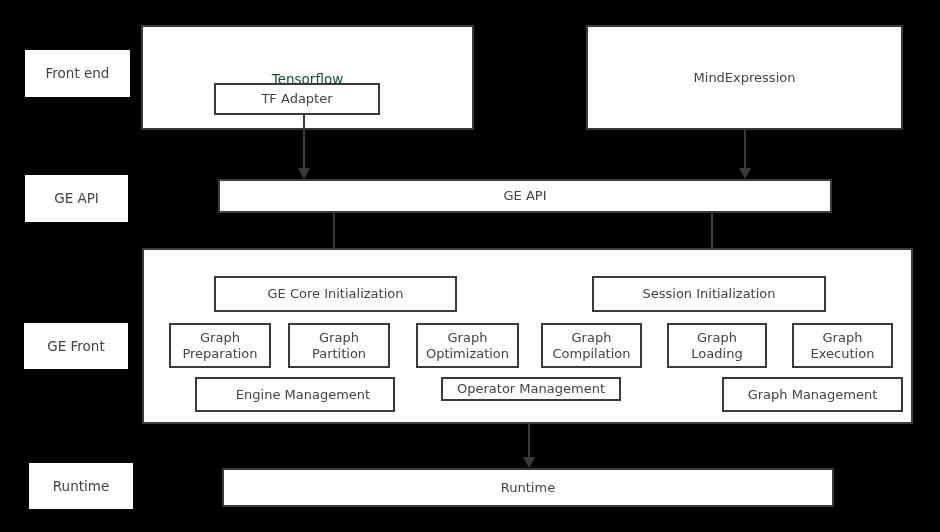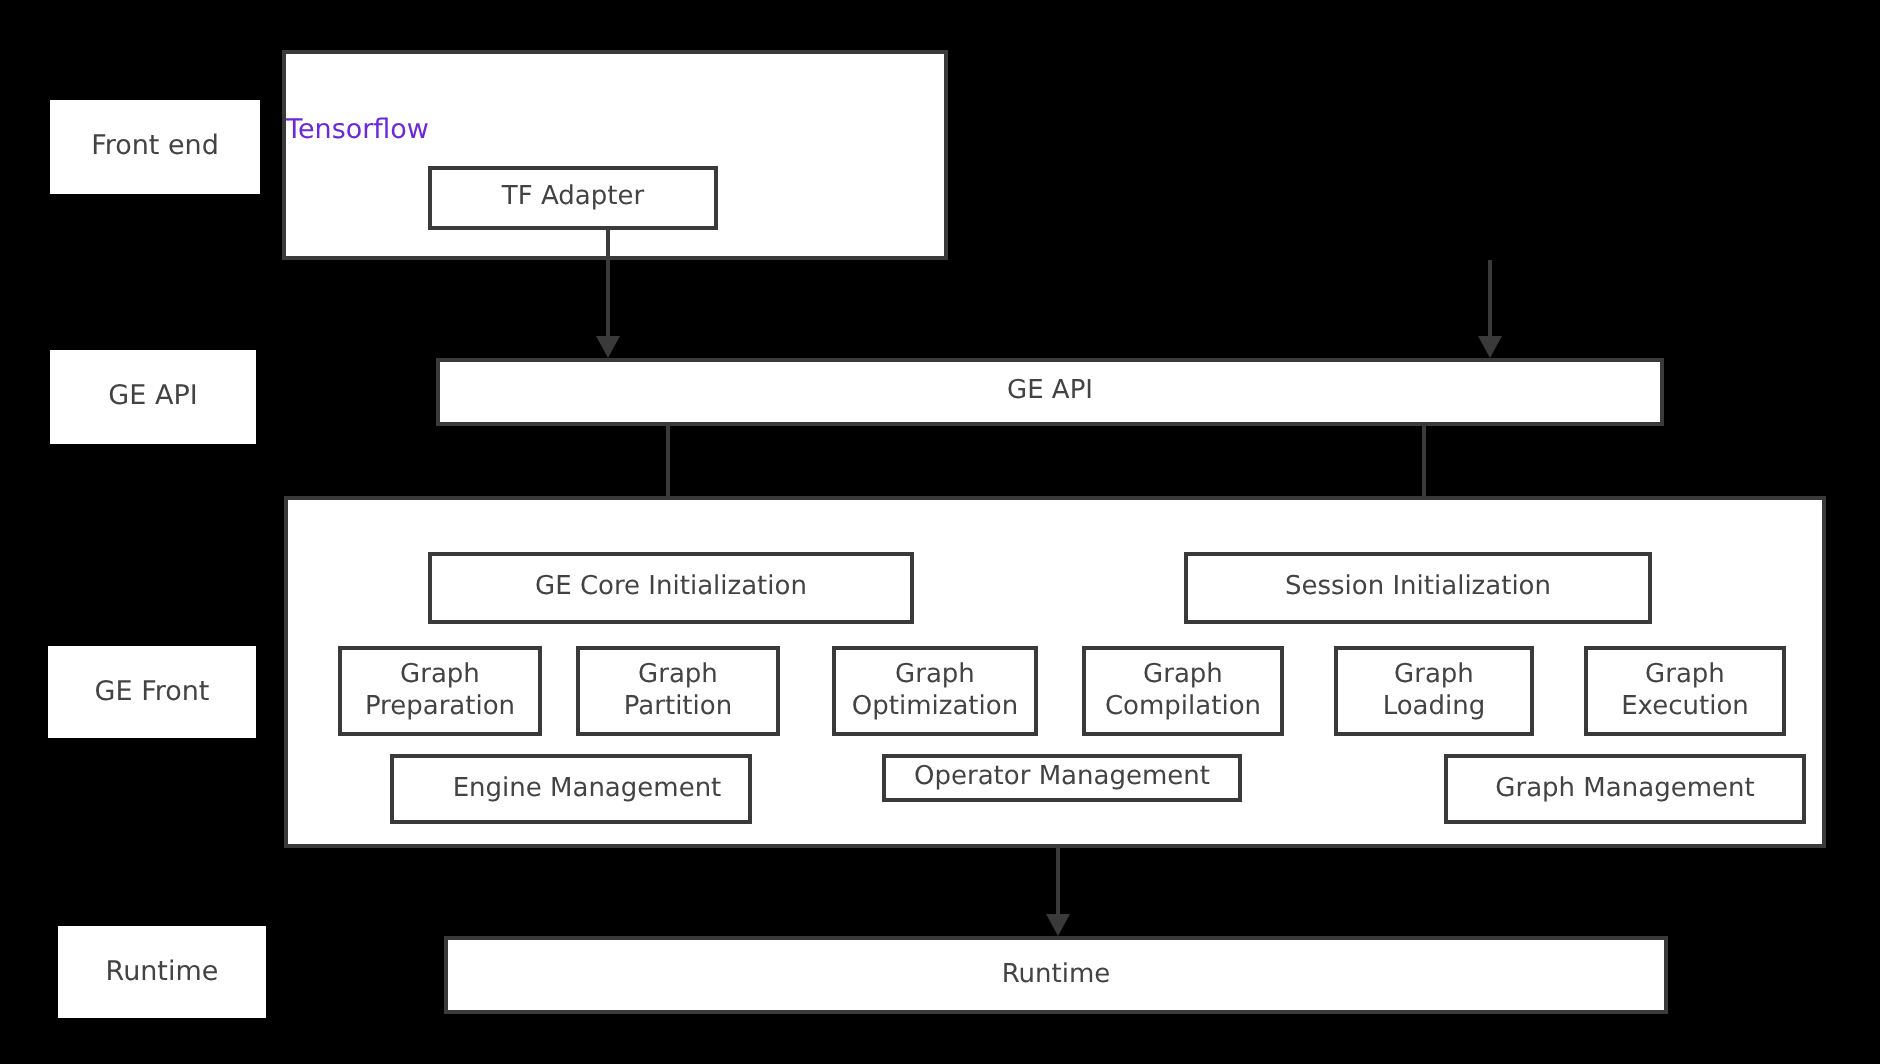--- a/index.html
+++ b/index.html
@@ -30,23 +30,24 @@
     border:none;
     font-size:13.5px;
   }
   
   .container{
     display:block;
   }
   .container > .ctitle{
     position:absolute;
     left:0;right:0;
-    text-align:left;
-    color:#6d28d9;
+    text-align:center;
+    color:#14532d;
     font-size:13.5px;
+    margin-top:14px;
   }
 
   .arrow{position:absolute;}
   .arrow .stem{
     position:absolute;
     left:0;top:0;
     width:2px;
     background:#3a3a3a;
   }
   .arrow .head{
@@ -74,25 +75,28 @@
   <div class="box rail" style="left:24px;top:323px;width:104px;height:46px;">
     <span>GE Front</span>
   </div>
 
   <div class="box rail" style="left:29px;top:463px;width:104px;height:46px;">
     <span>Runtime</span>
   </div>
 
   <div class="box container" style="left:141px;top:25px;width:333px;height:105px;">
     <span class="ctitle" style="top:30px;">Tensorflow</span>
-    <div class="box" style="left:71px;top:56px;width:145px;height:32px;">
+    <div class="box" style="left:71px;top:56px;width:166px;height:32px;">
       <span>TF Adapter</span>
     </div>
   </div>
 
+  <div class="box" style="left:586px;top:25px;width:317px;height:105px;">
+    <span>MindExpression</span>
+  </div>
 
   <div class="arrow" style="left:303px;top:113px;">
     <div class="stem" style="height:55px;"></div>
     <div class="head" style="top:55px;"></div>
   </div>
 
   <div class="arrow" style="left:744px;top:130px;">
     <div class="stem" style="height:38px;"></div>
     <div class="head" style="top:38px;"></div>
   </div>
@@ -144,21 +148,21 @@
     <div class="box" style="left:523px;top:73px;width:100px;height:45px;">
       <span>Graph
 Loading</span>
     </div>
 
     <div class="box" style="left:648px;top:73px;width:101px;height:45px;">
       <span>Graph
 Execution</span>
     </div>
 
-    <div class="box" style="left:51px;top:127px;width:181px;height:35px;padding-left:16px;">
+    <div class="box" style="left:51px;top:127px;width:200px;height:35px;padding-left:16px;">
       <span>Engine Management</span>
     </div>
 
     <div class="box" style="left:297px;top:127px;width:180px;height:24px;">
       <span>Operator Management</span>
     </div>
 
     <div class="box" style="left:547px;top:127px;width:181px;height:35px;margin-left:31px;">
       <span>Graph Management</span>
     </div>

